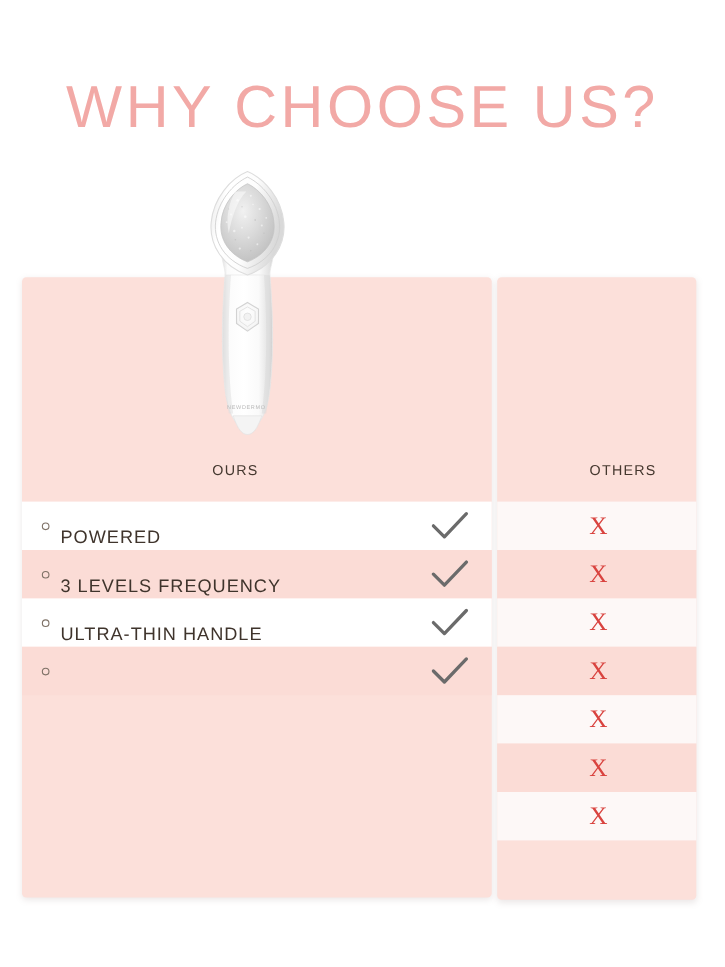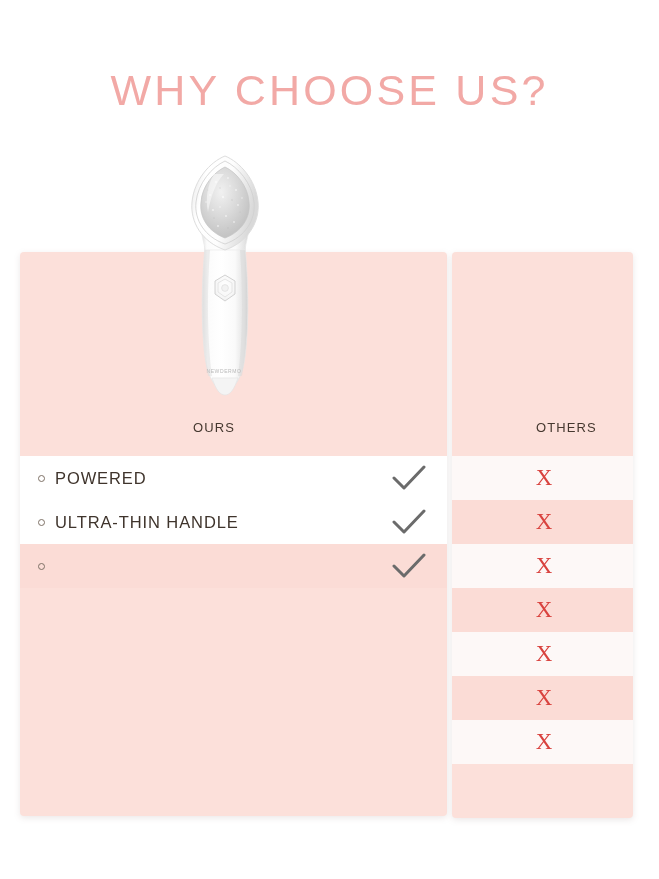--- a/index.html
+++ b/index.html
@@ -17,21 +17,21 @@
   }
 
   
   #page-title {
     position: absolute;
     top: 66px;
     left: 0;
     width: 659px;
     text-align: center;
     font-family: "Liberation Sans", sans-serif;
-    font-size: 43px;
+    font-size: 54px;
     font-weight: 400;
     letter-spacing: 3.2px;
     color: #f2a9a6;
     white-space: nowrap;
   }
 
   
   .panel {
     position: absolute;
     border-radius: 4px;
@@ -88,21 +88,21 @@
     margin-top: -3.5px;
     width: 5px;
     height: 5px;
     border: 1px solid #7e7166;
     border-radius: 50%;
     box-sizing: content-box;
   }
   .row-label {
     position: absolute;
     left: 35px;
-    top: 0;
+    top: 11px;
     line-height: 44px;
     font-size: 16.5px;
     letter-spacing: 0.9px;
     color: #3f342c;
     white-space: nowrap;
   }
   .row-check {
     position: absolute;
     left: 372px;
     top: 9px;
@@ -183,20 +183,29 @@
   <div class="row light">
     <span class="row-bullet"></span>
     <span class="row-label">POWERED</span>
     <span class="row-check">
       <svg viewBox="0 0 34 26">
           <path d="M2 13 L12 23 L32 2" fill="none" stroke="#6b6b6b" stroke-width="3" stroke-linecap="round" stroke-linejoin="round"></path>
         </svg>
     </span>
   </div>
 
+  <div class="row dark">
+    <span class="row-bullet"></span>
+    <span class="row-label">3 LEVELS FREQUENCY</span>
+    <span class="row-check">
+      <svg viewBox="0 0 34 26">
+          <path d="M2 13 L12 23 L32 2" fill="none" stroke="#6b6b6b" stroke-width="3" stroke-linecap="round" stroke-linejoin="round"></path>
+        </svg>
+    </span>
+  </div>
 
 
 
   <div class="row light">
     <span class="row-bullet"></span>
     <span class="row-label">ULTRA-THIN HANDLE</span>
     <span class="row-check">
       <svg viewBox="0 0 34 26">
           <path d="M2 13 L12 23 L32 2" fill="none" stroke="#6b6b6b" stroke-width="3" stroke-linecap="round" stroke-linejoin="round"></path>
         </svg>

